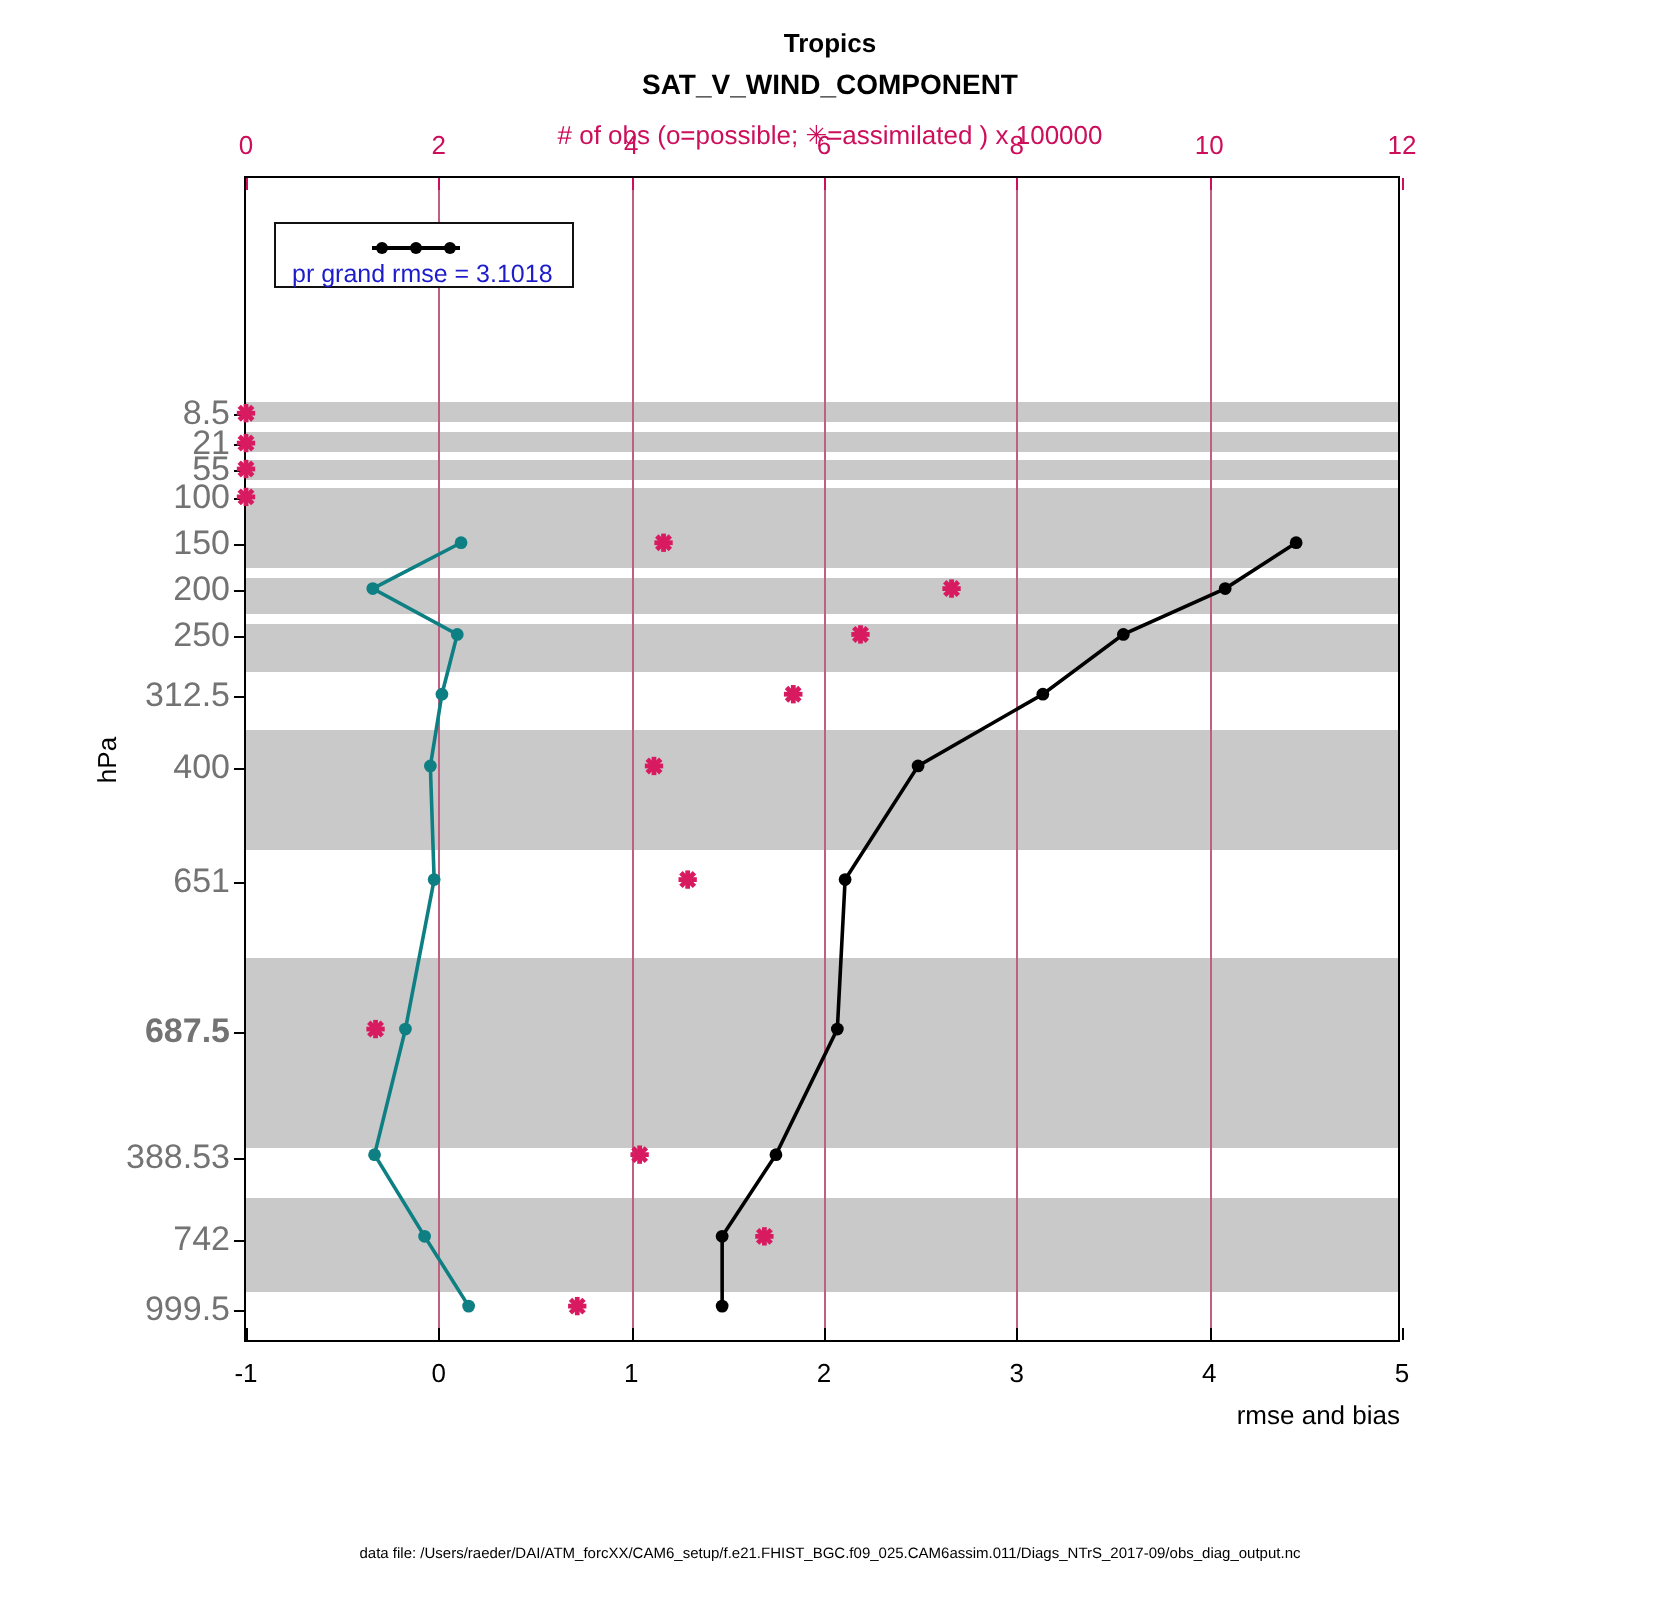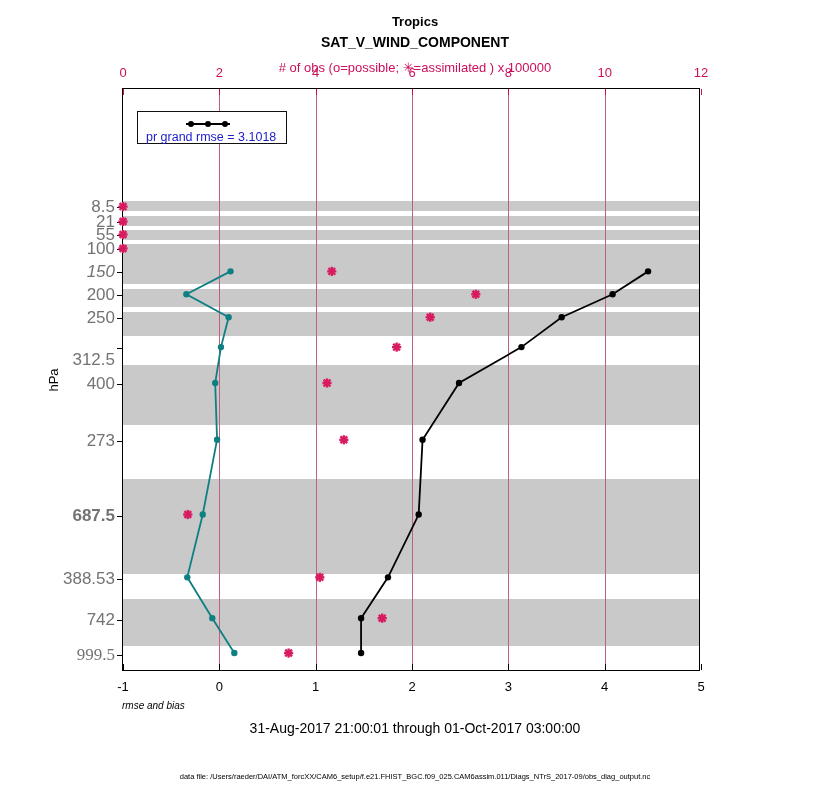--- a/index.html
+++ b/index.html
@@ -105,23 +105,22 @@
     font-size: 13px;
     transform: rotate(-90deg) translate(-50%, 0);
     transform-origin: left top;
     white-space: nowrap;
   }
   #xaxis-title {
     position: absolute;
     left: 122px;
     width: 578px;
     top: 700px;
-    text-align: left;
-    font-size: 10px;
-    font-style: italic;
+    text-align: right;
+    font-size: 13px;
   }
   #date-range {
     position: absolute;
     left: 0;
     width: 100%;
     top: 720px;
     text-align: center;
     font-size: 14px;
   }
   #datafile {
@@ -216,39 +215,39 @@
     <div id="yticks">
         <div class="ytick" style="top: 118px;"></div>
         <div class="ylabel" style="top: 118px;">8.5</div>
         <div class="ytick" style="top: 133px;"></div>
         <div class="ylabel" style="top: 133px;">21</div>
         <div class="ytick" style="top: 146px;"></div>
         <div class="ylabel" style="top: 146px;">55</div>
         <div class="ytick" style="top: 160px;"></div>
         <div class="ylabel" style="top: 160px;">100</div>
         <div class="ytick" style="top: 183px;"></div>
-        <div class="ylabel" style="top: 183px; font-style: italic;">150</div>
+        <div class="ylabel" style="top: 183px;">150</div>
         <div class="ytick" style="top: 206px;"></div>
         <div class="ylabel" style="top: 206px;">200</div>
         <div class="ytick" style="top: 229px;"></div>
         <div class="ylabel" style="top: 229px;">250</div>
         <div class="ytick" style="top: 259px;"></div>
-        <div class="ylabel" style="top: 271px;">312.5</div>
+        <div class="ylabel" style="top: 259px;">312.5</div>
         <div class="ytick" style="top: 295px;"></div>
         <div class="ylabel" style="top: 295px;">400</div>
         <div class="ytick" style="top: 352px;"></div>
-        <div class="ylabel" style="top: 352px;">273</div>
+        <div class="ylabel" style="top: 352px;">651</div>
         <div class="ytick" style="top: 427px;"></div>
         <div class="ylabel" style="top: 427px; font-weight: bold;">687.5</div>
         <div class="ytick" style="top: 490px;"></div>
         <div class="ylabel" style="top: 490px;">388.53</div>
         <div class="ytick" style="top: 531px;"></div>
         <div class="ylabel" style="top: 531px;">742</div>
         <div class="ytick" style="top: 566px;"></div>
-        <div class="ylabel" style="top: 566px; font-family: Liberation Serif, serif;">999.5</div>
+        <div class="ylabel" style="top: 566px;">999.5</div>
       </div>
     <div id="topticks">
         <div class="axis-tick-top" style="left: 0px; top: 0px; background: rgb(204, 14, 91);"></div>
         <div class="toplabel" style="left: 0px;">0</div>
         <div class="axis-tick-top" style="left: 96.3333px; top: 0px; background: rgb(204, 14, 91);"></div>
         <div class="toplabel" style="left: 96.3333px;">2</div>
         <div class="axis-tick-top" style="left: 192.667px; top: 0px; background: rgb(204, 14, 91);"></div>
         <div class="toplabel" style="left: 192.667px;">4</div>
         <div class="axis-tick-top" style="left: 289px; top: 0px; background: rgb(204, 14, 91);"></div>
         <div class="toplabel" style="left: 289px;">6</div>
@@ -392,15 +391,14 @@
           <span class="dot d1" style="background:#000000"></span>
           <span class="dot d2" style="background:#000000"></span>
           <span class="dot d3" style="background:#000000"></span>
         </span>
         <span class="legend-text">pr grand rmse = 3.1018</span>
       </div>
     </div>
   </div>
 
   <div id="xaxis-title">rmse and bias</div>
-  <div id="date-range">31-Aug-2017 21:00:01 through 01-Oct-2017 03:00:00</div>
   <div id="datafile">data file: /Users/raeder/DAI/ATM_forcXX/CAM6_setup/f.e21.FHIST_BGC.f09_025.CAM6assim.011/Diags_NTrS_2017-09/obs_diag_output.nc</div>
 </div>
 
 </body></html>

